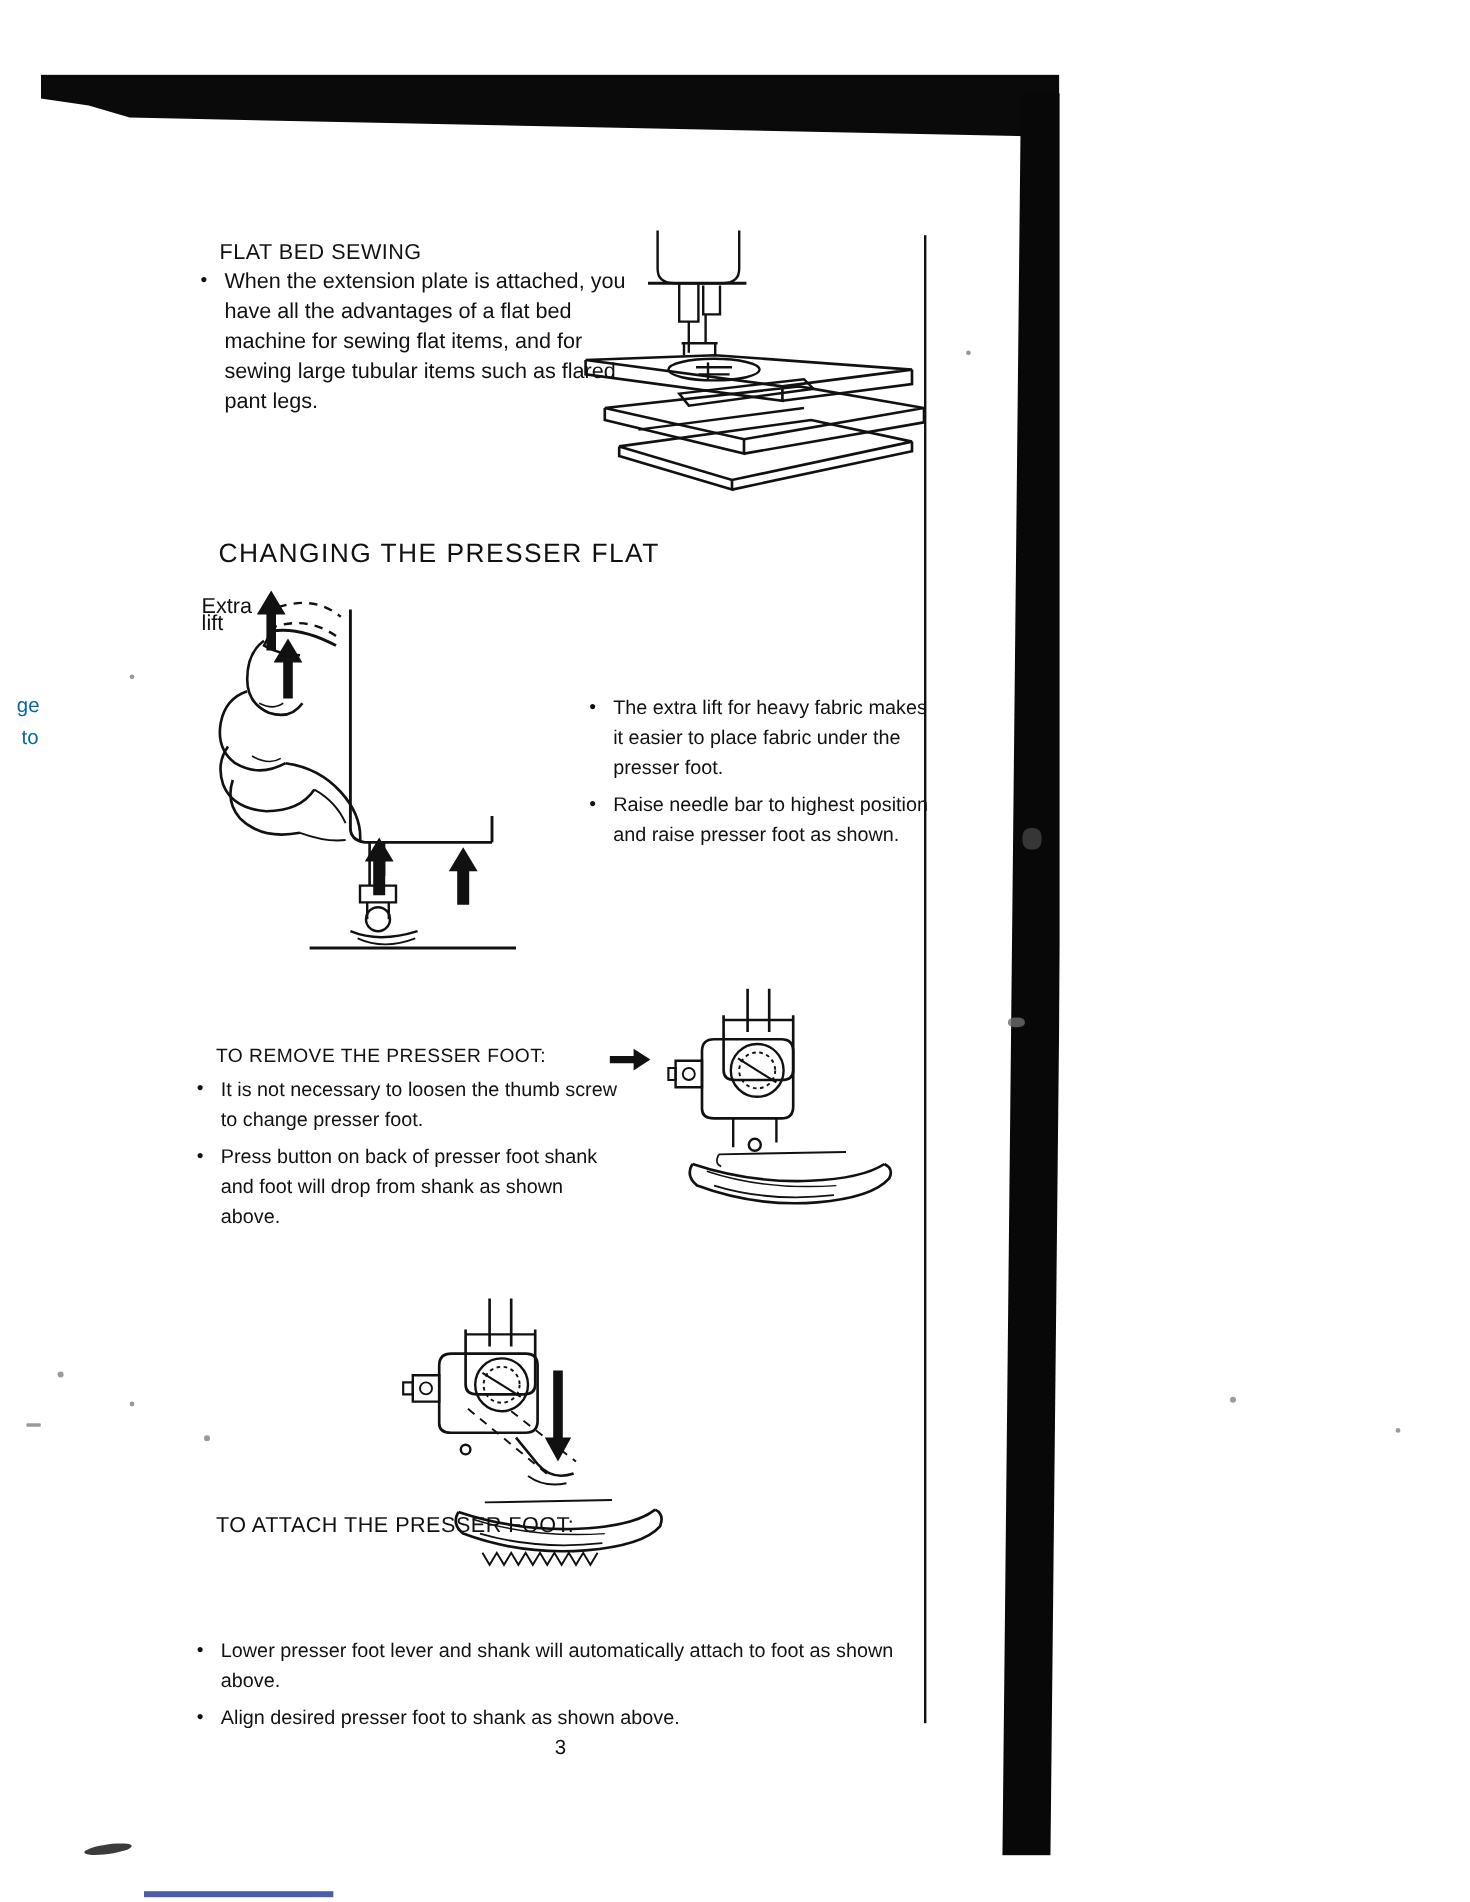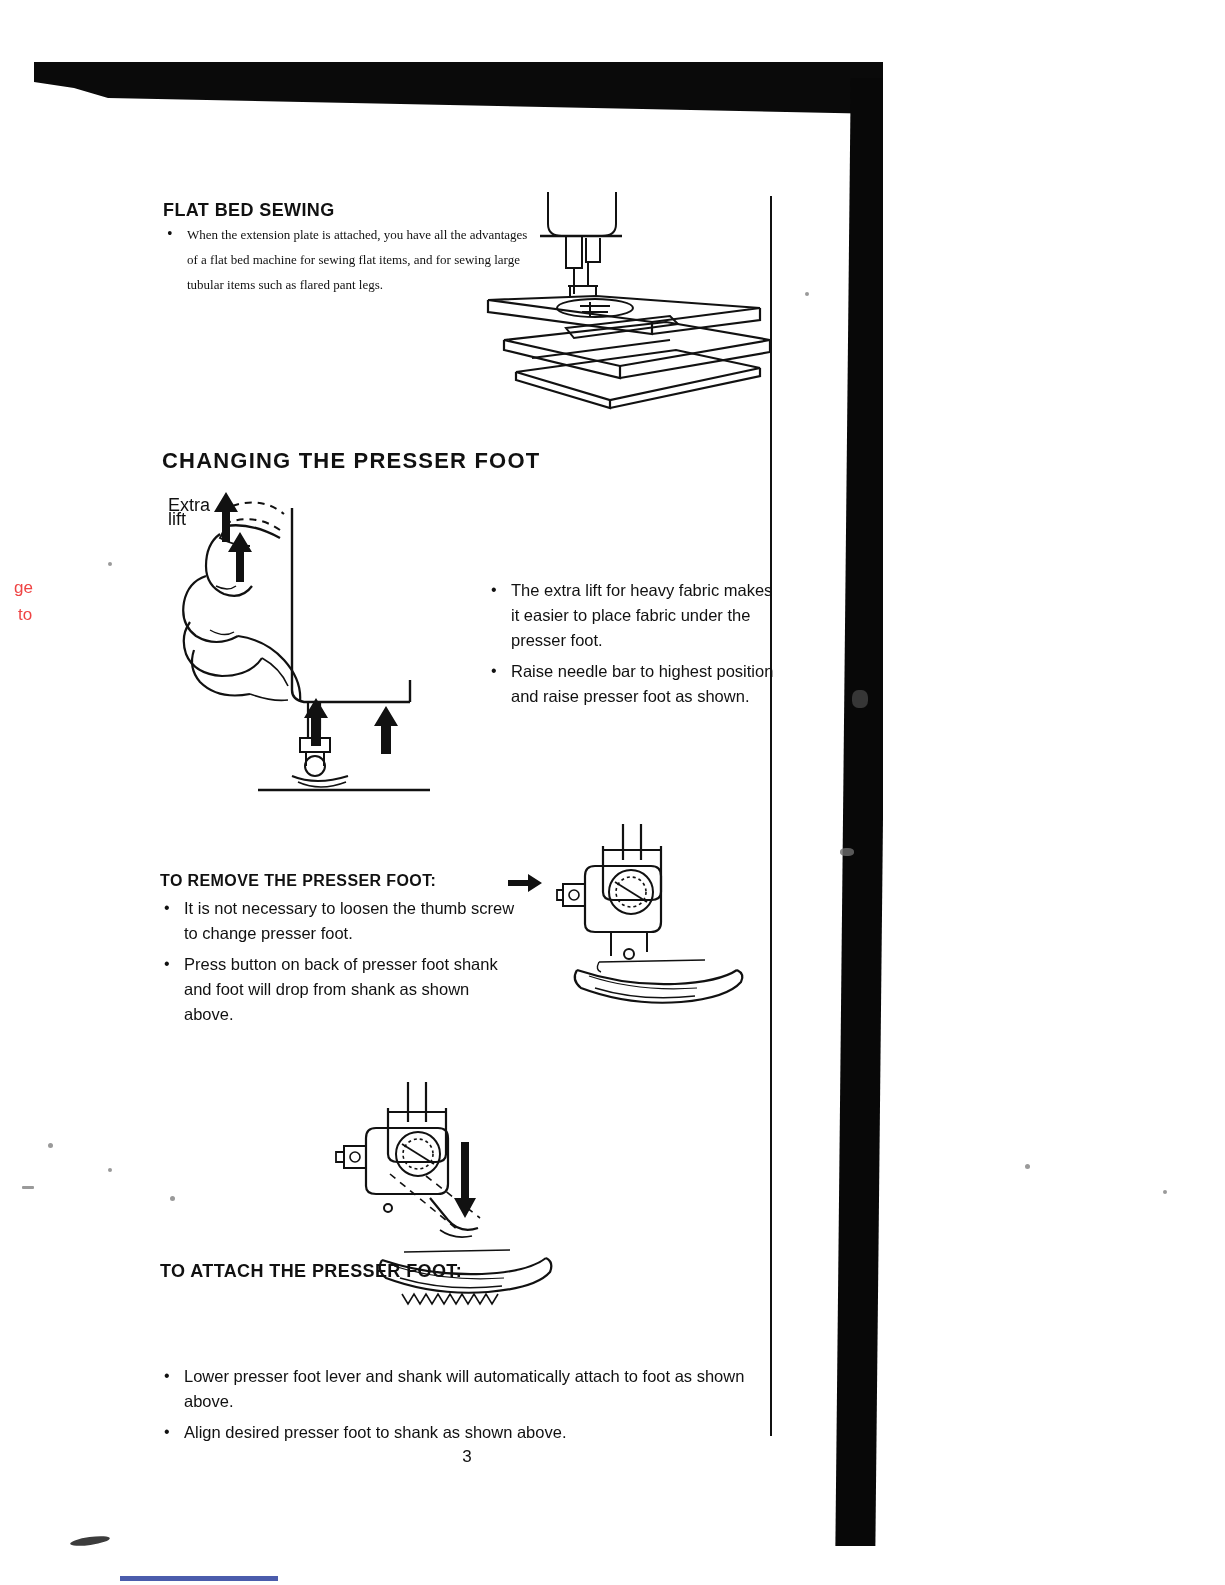--- a/index.html
+++ b/index.html
@@ -109,22 +109,23 @@
     width: 2px;
     height: 1240px;
     background: #111111;
   }
 
   
   .content { position: absolute; left: 0; top: 0; width: 1225px; height: 1585px; }
 
   .sect-head {
     position: absolute;
-    font-weight: bold;
+    font-weight: normal;
     letter-spacing: .4px;
+    margin-left: 20px;
   }
   .para {
     position: absolute;
     font-size: 17px;
     line-height: 25px;
   }
   .bullet-list { list-style: none; margin: 0; padding: 0; }
   .bullet-list li {
     position: relative;
     padding-left: 24px;
@@ -138,23 +139,22 @@
     font-size: 16px;
   }
 
   #flatbed-title {
     left: 163px; top: 200px;
     font-size: 18px;
   }
   #flatbed-body {
     left: 163px; top: 222px;
     width: 370px;
-    font-size: 13px;
+    font-size: 18px;
     line-height: 25px;
-    font-family: Liberation Serif, serif;
   }
 
   #changing-title {
     left: 162px; top: 448px;
     font-size: 22px;
     letter-spacing: 1.2px;
   }
 
   #extra-lift-label {
     position: absolute;
@@ -203,21 +203,21 @@
     width: 30px;
     text-align: center;
     font-size: 17px;
   }
 
   
   .bleed {
     position: absolute;
     font-size: 17px;
     line-height: 24px;
-    color: #ef4444;
+    color: #0369a1;
   }
   #bleed1 { left: 14px; top: 576px; }
   #bleed2 { left: 18px; top: 603px; }
 
   
   .speck { position: absolute; background: #9a9a9a; border-radius: 50%; }
 
   svg { display: block; }
   .fig { position: absolute; }
 </style>
@@ -290,21 +290,21 @@
 
         <path d="M96 138 L200 126 L208 134 L104 148 Z"></path>
         <path d="M62 168 L200 150"></path>
 
         <path d="M46 182 L206 160 L290 178 L140 210 Z" stroke-width="2.2"></path>
         <path d="M46 182 L46 190 L140 218 L140 210" stroke-width="2.2"></path>
         <path d="M140 218 L290 186 L290 178" stroke-width="2.2"></path>
       </svg>
     </div>
 
-    <div class="sect-head" id="changing-title">CHANGING THE PRESSER FOOT</div>
+    <div class="sect-head" id="changing-title">CHANGING THE PRESSER FLAT</div>
 
     <div id="extra-lift-label">Extra<br>lift</div>
 
     <div class="fig" style="left:180px; top:490px;">
       <svg width="300" height="320" viewBox="0 0 300 320" fill="none" stroke="#111" stroke-width="2">
 
         <path d="M112 18 L112 200 Q112 210 124 212 L230 212" stroke-width="2.4"></path>
         <path d="M230 212 L230 190" stroke-width="2.4"></path>
 
         <path d="M52 16 Q82 6 104 24" stroke-dasharray="7 6"></path>

